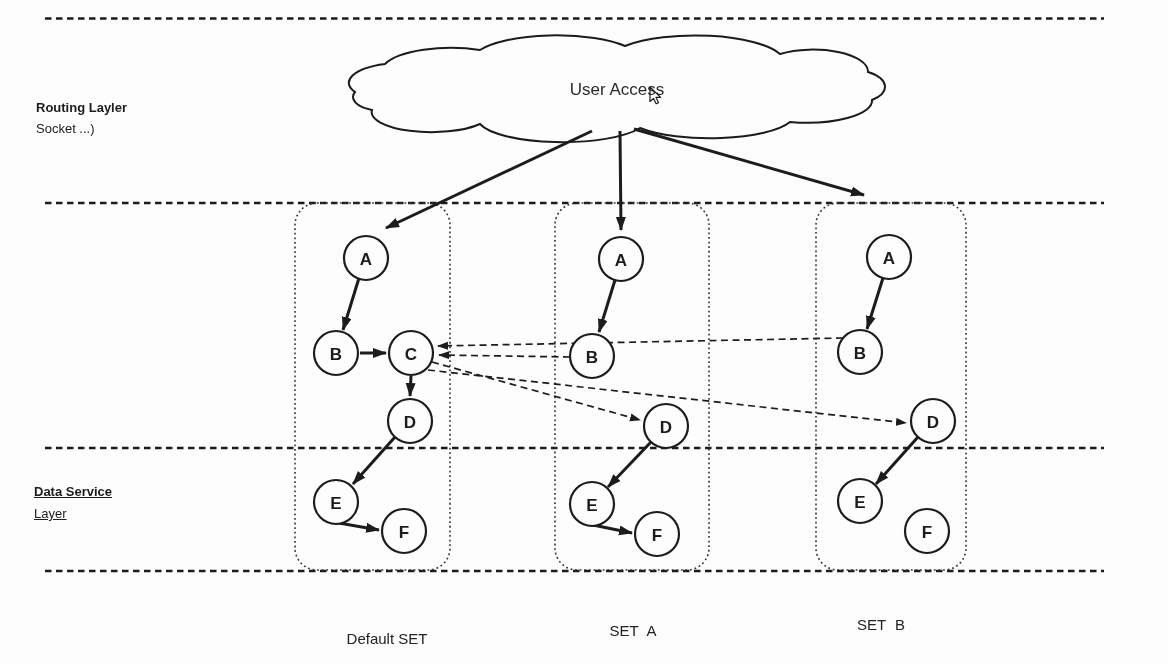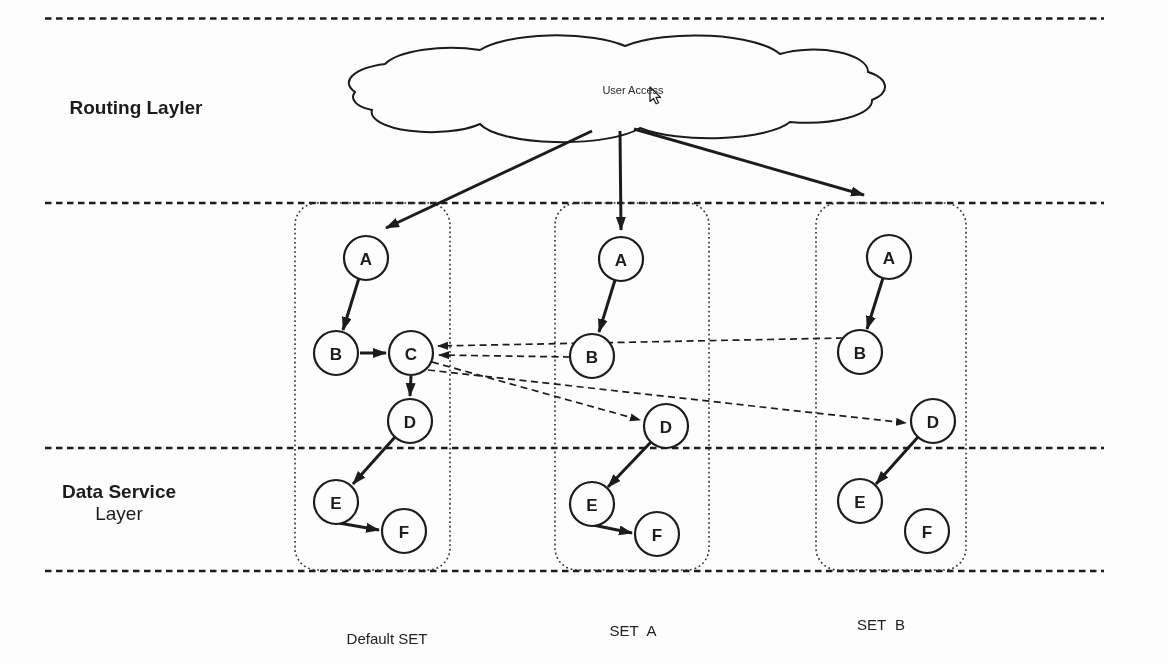--- a/index.html
+++ b/index.html
@@ -5,25 +5,25 @@
   html,body{margin:0;padding:0;background:#fff;}
   .canvas{
     position:relative;
     width:1168px;height:664px;
     background:#fdfdfd;
     font-family:"Liberation Sans","DejaVu Sans",sans-serif;
     color:#1c1c1c;
     overflow:hidden;
   }
   .canvas svg{position:absolute;left:0;top:0;}
-  .lbl{position:absolute;text-align:center;line-height:21px;font-size:19px;color:#1c1c1c;}
+  .lbl{position:absolute;text-align:left;line-height:21px;font-size:13px;color:#1c1c1c;}
   .lbl b{font-weight:bold;}
   .cloud-label{
-    position:absolute;left:633px;top:90px;transform:translate(-50%,-50%);
-    font-size:11px;white-space:nowrap;color:#2a2a2a;
+    position:absolute;left:617px;top:90px;transform:translate(-50%,-50%);
+    font-size:17px;white-space:nowrap;color:#2a2a2a;
   }
   .set-label{
     position:absolute;transform:translateX(-50%);
     font-size:15px;white-space:nowrap;color:#222;
   }
   .set-label.spaced{word-spacing:5px;}
   .node-letter{
     font-size:17px;font-weight:bold;fill:#1c1c1c;
     text-anchor:middle;dominant-baseline:central;
   }
@@ -139,24 +139,25 @@
 
     <g transform="translate(650,87)">
       <path d="M0,0 L0,14.5 L3.5,11.4 L6.1,16.8 L8.6,15.7 L6,10.4 L10.6,10.4 Z" fill="#fff" stroke="#1c1c1c" stroke-width="1.2" stroke-linejoin="round"></path>
     </g>
   </svg>
 
   <div class="cloud-label">User Access</div>
 
   <div class="lbl" style="left:36px;top:97px;width:200px;">
     <div><b>Routing Layler</b></div>
+    <div>Socket ...)</div>
   </div>
 
 
-  <div class="lbl" style="left:34px;top:481px;width:170px;line-height:22px;">
+  <div class="lbl" style="left:34px;top:481px;width:170px;line-height:22px;text-decoration:underline;">
     <div><b>Data Service</b></div>
     <div>Layer</div>
   </div>
 
   <div class="set-label" style="left:387px;top:630px;text-align:center;">Default SET</div>
   <div class="set-label spaced" style="left:633px;top:622px;text-align:center;">SET A</div>
   <div class="set-label spaced" style="left:881px;top:616px;">SET B</div>
 
 </div>
 

